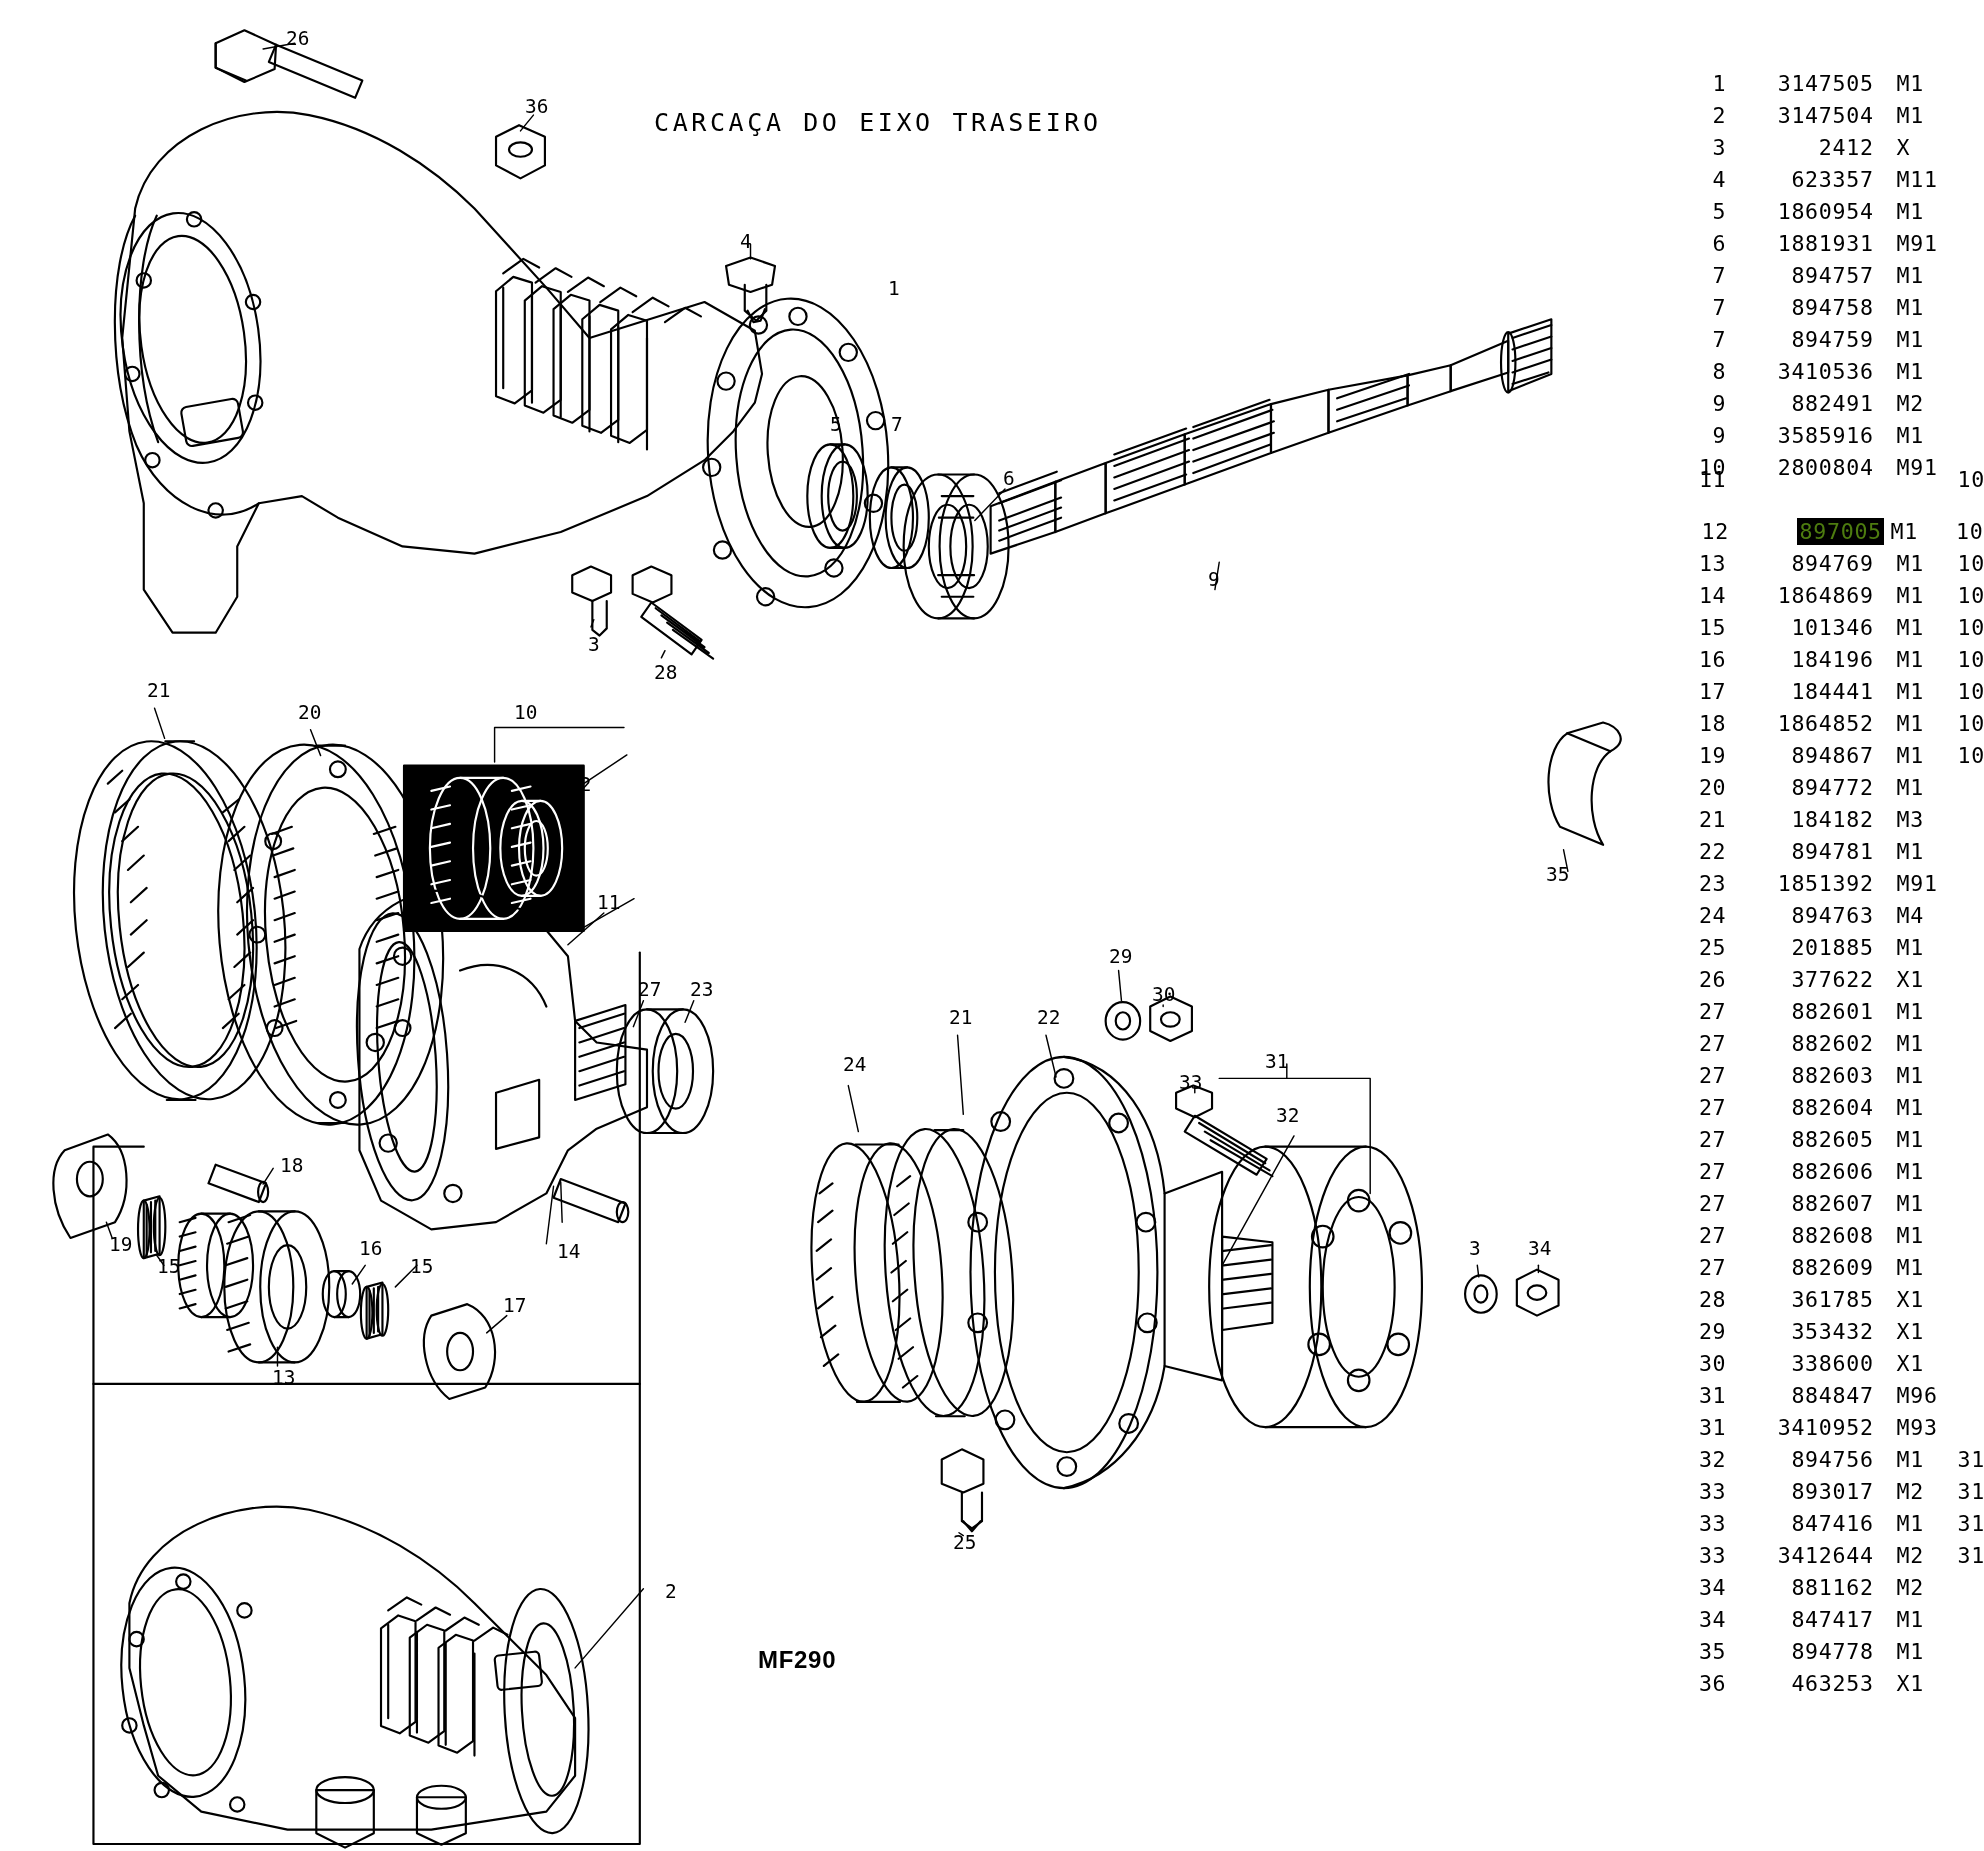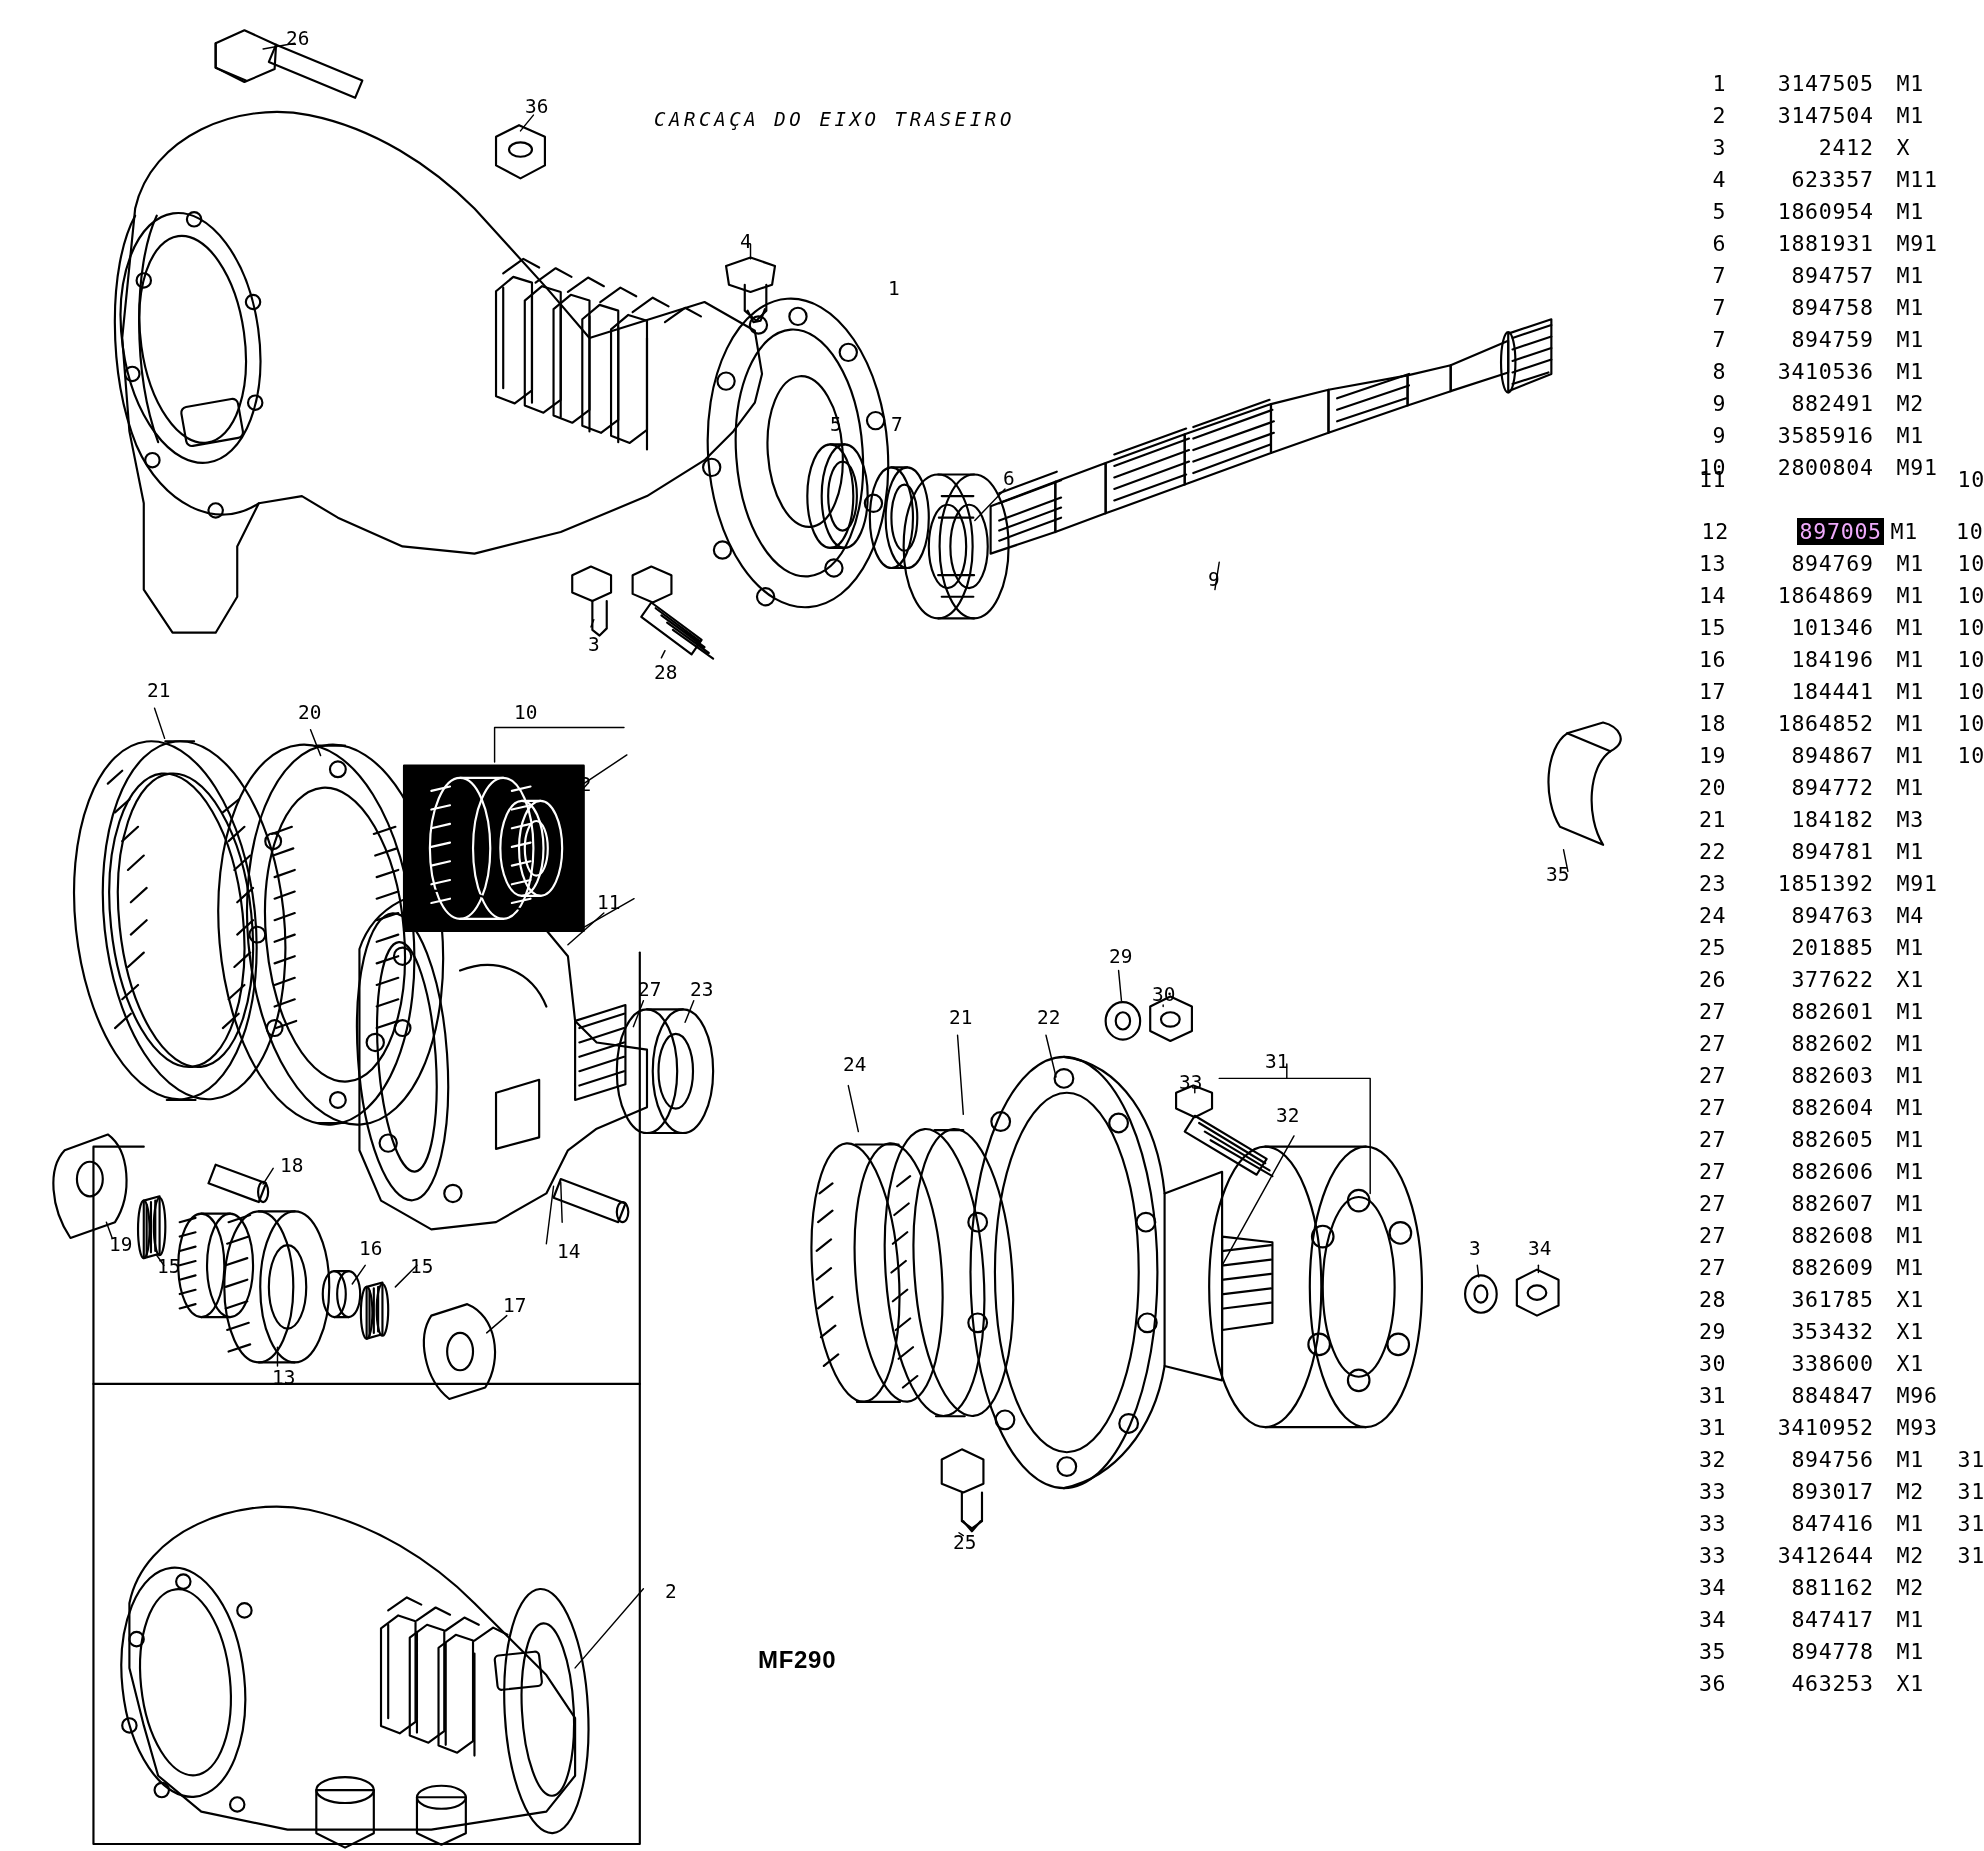--- a/index.html
+++ b/index.html
@@ -32,24 +32,23 @@
     position: absolute;
     left: 0; top: 0;
     width: 1675px;
     height: 1852px;
   }
   .diagram-title {
     position: absolute;
     left: 654px;
     top: 108px;
     font-family: "DejaVu Sans Mono", monospace;
-    font-size: 19px;
+    font-size: 25px;
     letter-spacing: 3.6px;
     white-space: nowrap;
-    font-style: italic;
   }
   .model-label {
     position: absolute;
     left: 758px;
     top: 1646px;
     font-family: "Liberation Sans", sans-serif;
     font-size: 24px;
     font-weight: bold;
     letter-spacing: 0.7px;
   }
@@ -90,21 +89,21 @@
     width: 50px;
     text-align: left;
     margin-top: 28px;
   }
   .col-qty {
     width: 43px;
     text-align: right;
   }
   .highlight {
     background: #000000;
-    color: #f0abfc;
+    color: #4d7c0f;
     padding: 0.7px 2.2px;
     margin-left: -2.2px;
   }
   .col-num.has-hl {
     padding-right: 6.5px;
   }
 </style>
 </head>
 <body>
 

